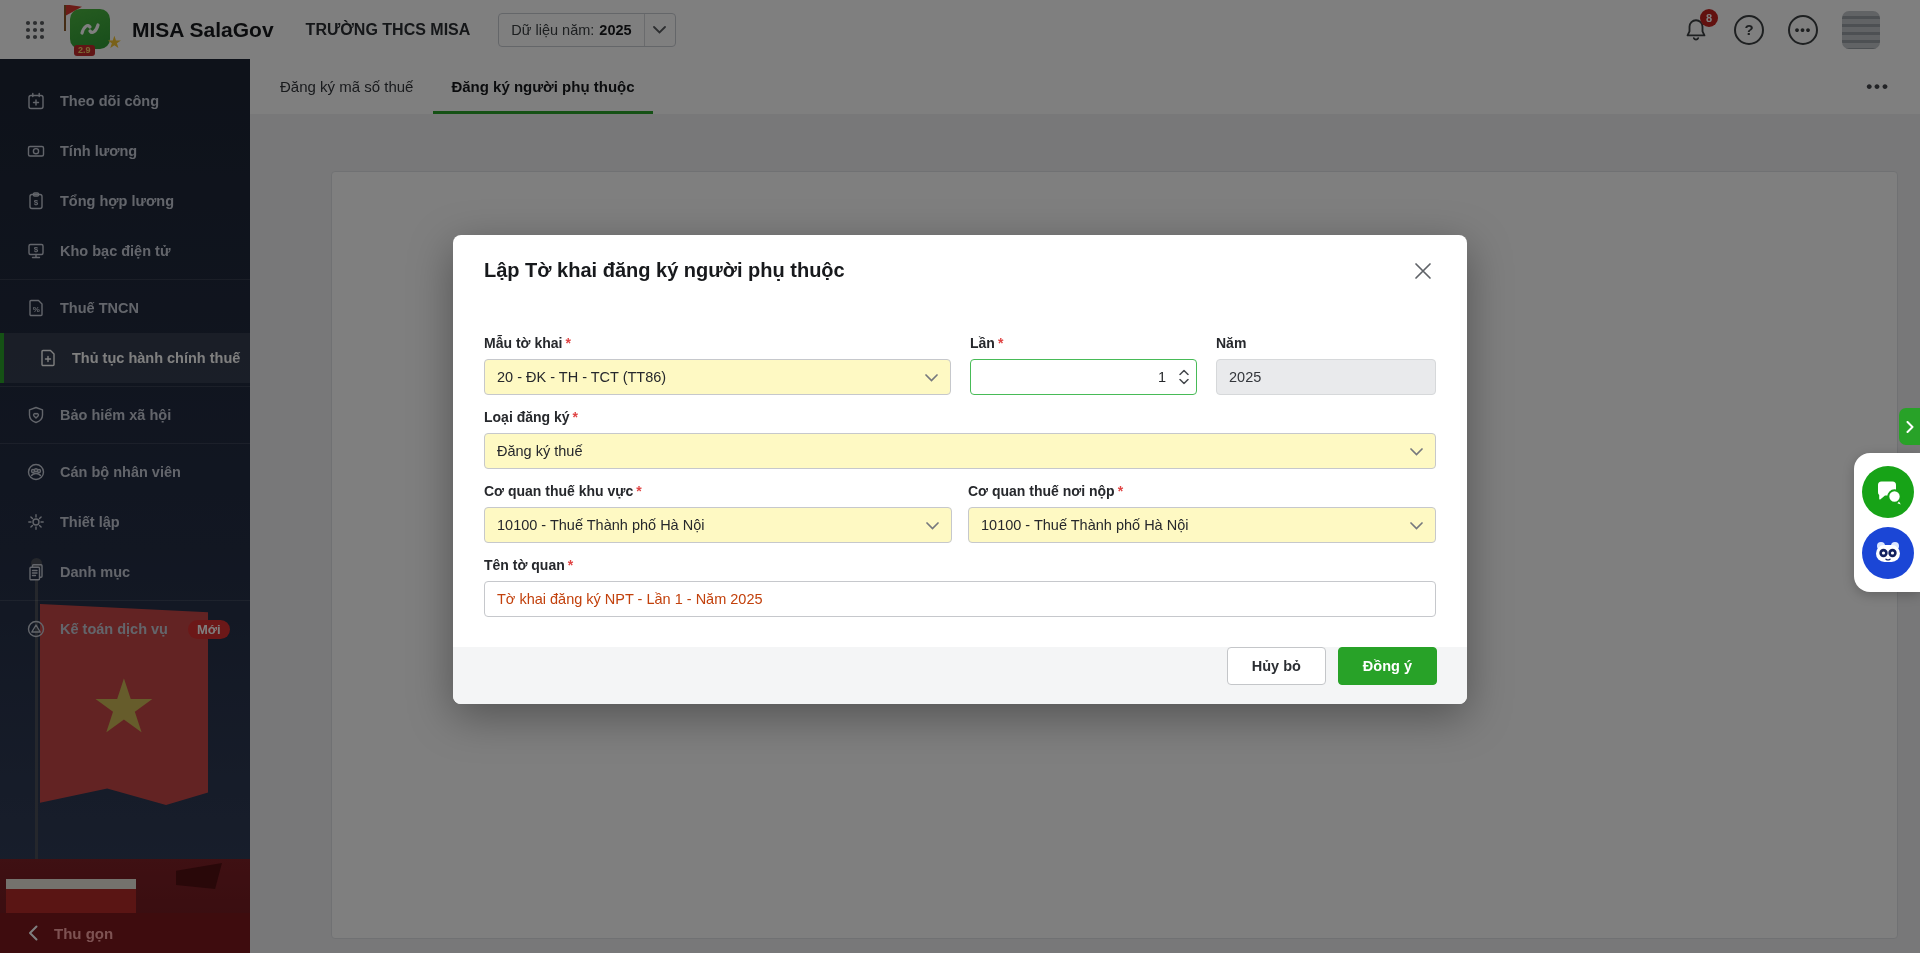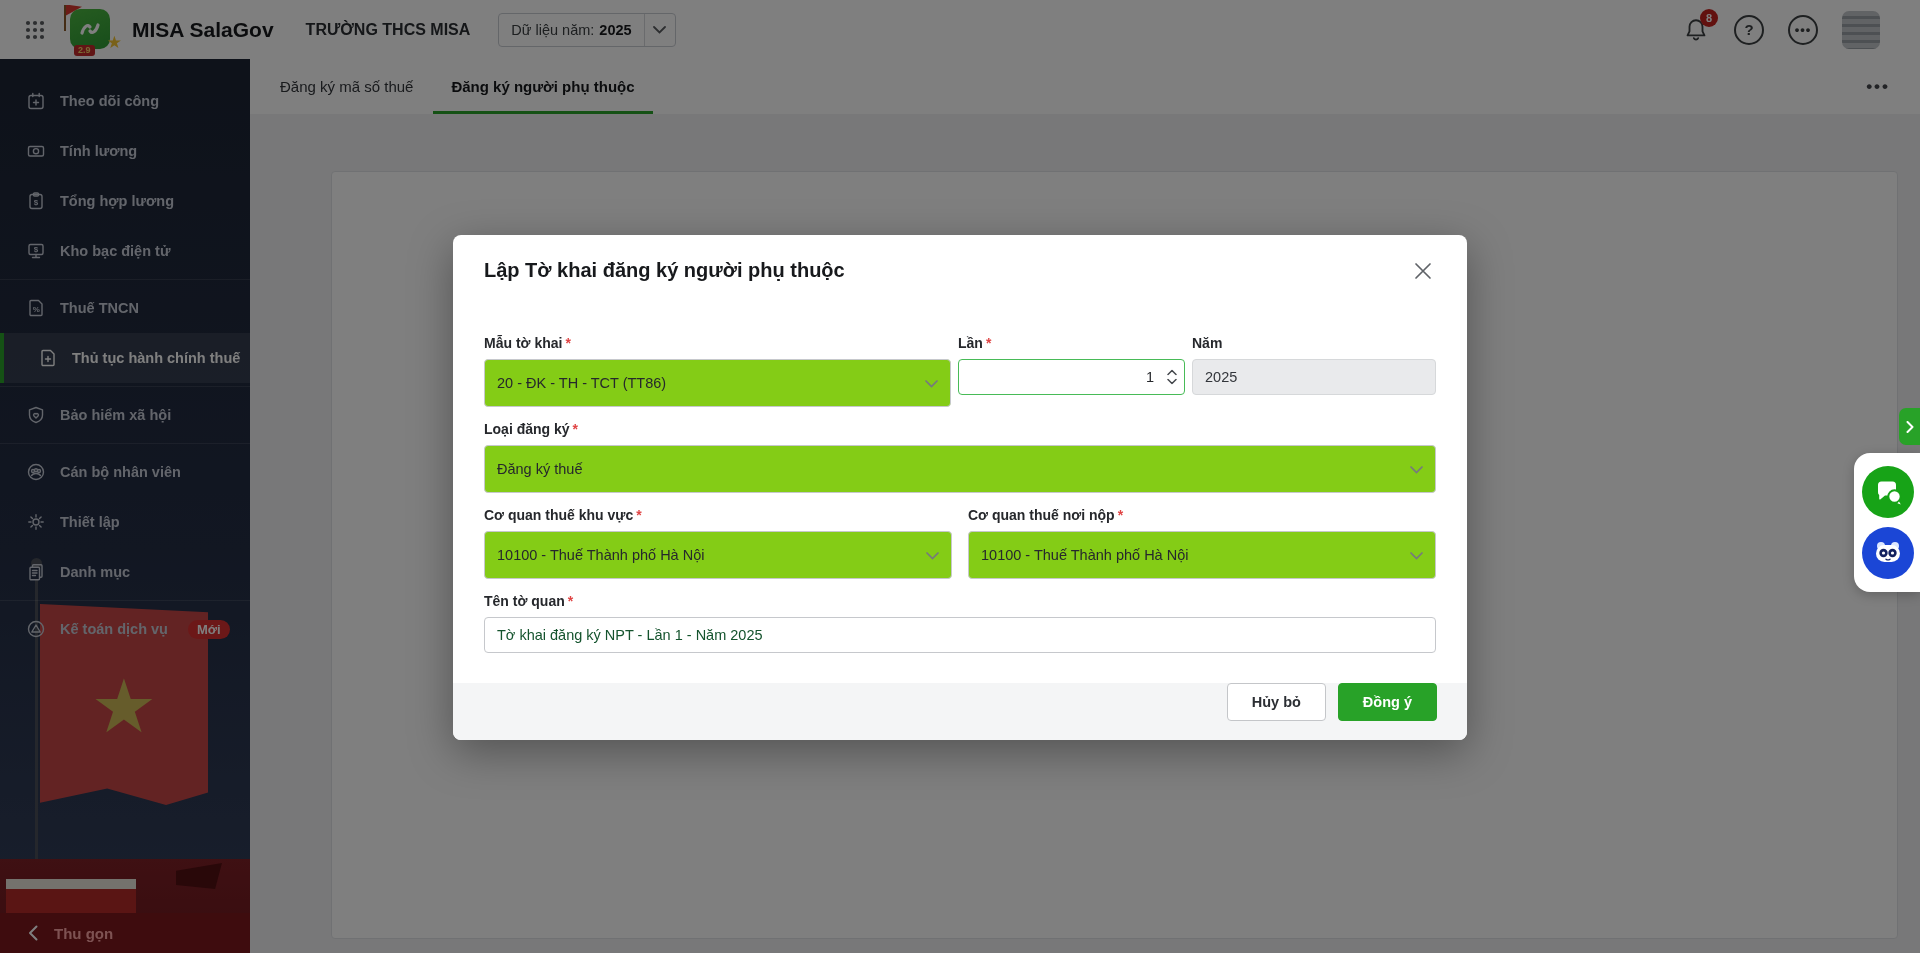--- a/index.html
+++ b/index.html
@@ -93,27 +93,27 @@
   .modal{position:absolute;left:453px;top:235px;width:1014px;z-index:50;background:#fff;border-radius:8px;
     box-shadow:0 12px 44px rgba(0,0,0,0.35);box-sizing:border-box;}
   .modal-hd{display:flex;align-items:flex-start;justify-content:space-between;padding:24px 30px 16px 31px;}
   .modal-title{font-size:20px;font-weight:bold;color:#17191c;}
   .modal-close{width:28px;height:28px;display:flex;align-items:center;justify-content:center;
     cursor:pointer;margin-top:-2px;}
   .modal-bd{padding:34px 31px 0 31px;}
   .f-label{font-size:14px;font-weight:600;color:#26282c;margin-bottom:8px;display:block;}
   .req{color:#e04545;margin-left:3px;}
   .row{margin-bottom:14px;}
-  .row-3{display:grid;grid-template-columns:467px 227px 1fr;column-gap:7px;}
+  .row-3{display:grid;grid-template-columns:467px 227px 1fr;column-gap:19px;}
   .row-2{display:grid;grid-template-columns:1fr 1fr;column-gap:16px;}
-  .selectbox{position:relative;height:48px;border:1px solid #c6c8cc;border-radius:4px;background:#84cc16;
+  .selectbox{position:relative;height:36px;border:1px solid #c6c8cc;border-radius:4px;background:#fef9c3;
     display:flex;align-items:center;padding:0 36px 0 12px;font-size:14.5px;color:#26282c;cursor:pointer;box-sizing:border-box;}
   .selectbox .chev{position:absolute;right:12px;top:50%;transform:translateY(-50%);}
   .textbox{width:100%;height:36px;border:1px solid #c6c8cc;border-radius:4px;padding:0 12px;
-    font-size:14.5px;color:#14532d;box-sizing:border-box;font-family:inherit;background:#fff;}
+    font-size:14.5px;color:#c2410c;box-sizing:border-box;font-family:inherit;background:#fff;}
   .numwrap{position:relative;}
   .numbox{width:100%;height:36px;border:1.5px solid #48bb57;border-radius:4px;padding:0 30px 0 12px;
     font-size:14.5px;color:#26282c;text-align:right;box-sizing:border-box;font-family:inherit;outline:none;}
   .spin{position:absolute;right:8px;top:50%;transform:translateY(-50%);display:flex;flex-direction:column;gap:3px;}
   .spin span{display:flex;cursor:pointer;line-height:0;}
   .disbox{height:36px;border:1px solid #d6d8da;border-radius:4px;background:#e9eaec;display:flex;
     align-items:center;padding:0 12px;font-size:14.5px;color:#33363b;box-sizing:border-box;}
   .modal-ft{margin-top:30px;height:57px;background:#f4f5f6;border-radius:0 0 8px 8px;display:flex;
     align-items:flex-start;justify-content:flex-end;gap:12px;padding:0 30px;}
   .btn{height:38px;border-radius:4px;font-size:14.5px;font-family:inherit;cursor:pointer;padding:0 24px;}

